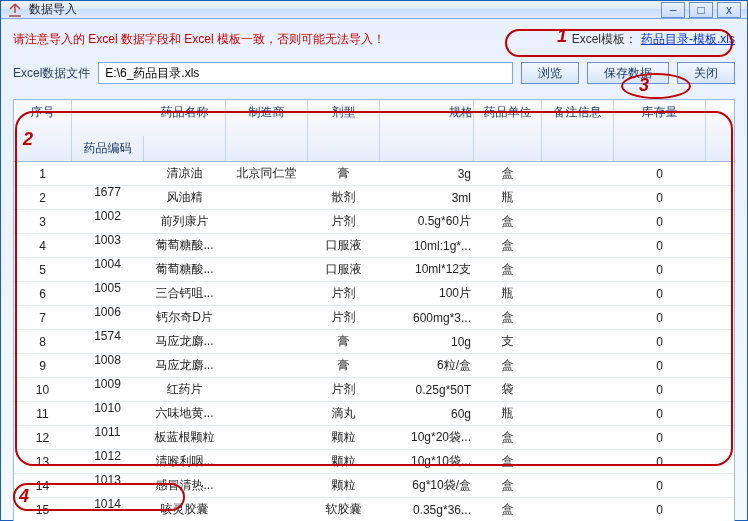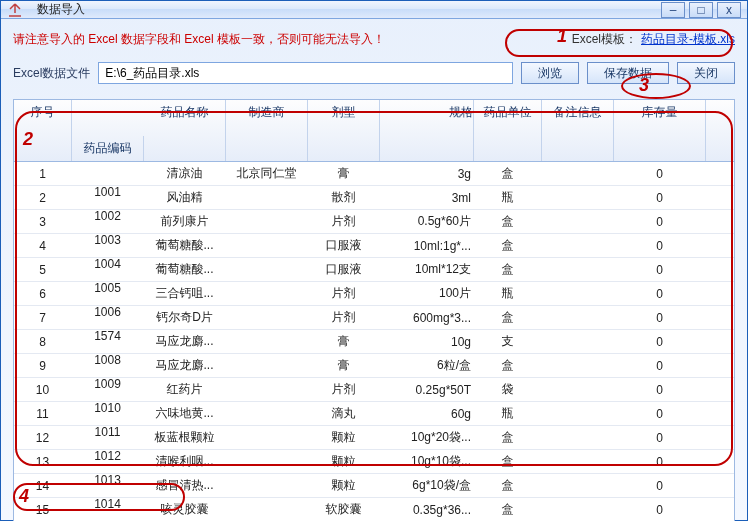--- a/index.html
+++ b/index.html
@@ -18,21 +18,20 @@
     flex-direction: column;
     position: relative;
   }
   .titlebar {
     height: 26px;
     background: linear-gradient(to bottom, #f0f5fe 0%, #dce9fb 45%, #c7dcf9 46%, #dfeafc 100%);
     border-bottom: 1px solid #7ea6e0;
     display: flex;
     align-items: center;
     padding: 0 6px;
-    gap: 8px;
   }
   .title-icon {
     width: 16px; height: 16px;
     color: #d04040;
     margin-right: 6px;
     display: flex; align-items: center; justify-content: center;
   }
   .title-text {
     flex: 1;
     color: #222;
@@ -256,21 +255,21 @@
           <div class="th c3">制造商</div>
           <div class="th c4">剂型</div>
           <div class="th c5">规格</div>
           <div class="th c6">药品单位</div>
           <div class="th c7">备注信息</div>
           <div class="th c8">库存量</div>
         </div>
       <div class="tbody" id="tbody">
           <div class="tr">
             <div class="td c0">1</div>
-            <div class="td c1">1001</div>
+            <div class="td c1">1677</div>
             <div class="td c2">清凉油</div>
             <div class="td c3">北京同仁堂</div>
             <div class="td c4">膏</div>
             <div class="td c5">3g</div>
             <div class="td c6">盒</div>
             <div class="td c7"></div>
             <div class="td c8">0</div>
           </div>
           <div class="tr">
             <div class="td c0">2</div>

